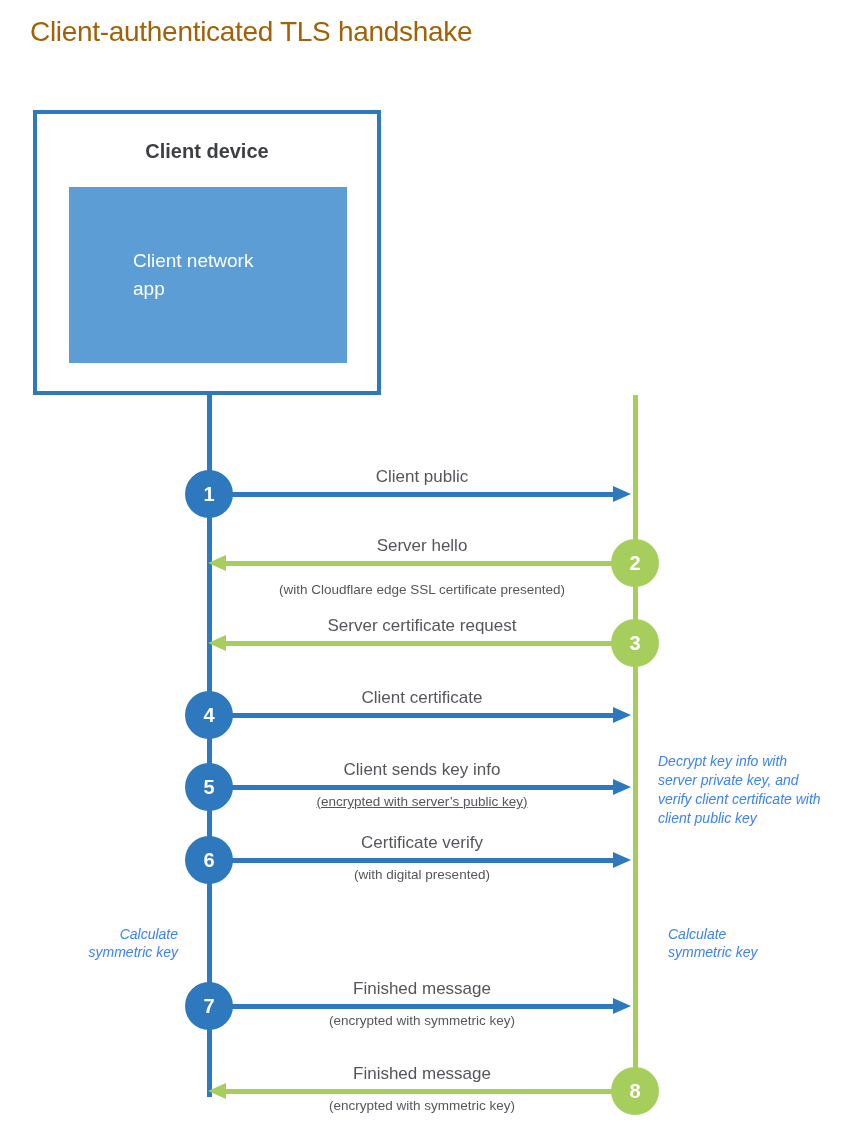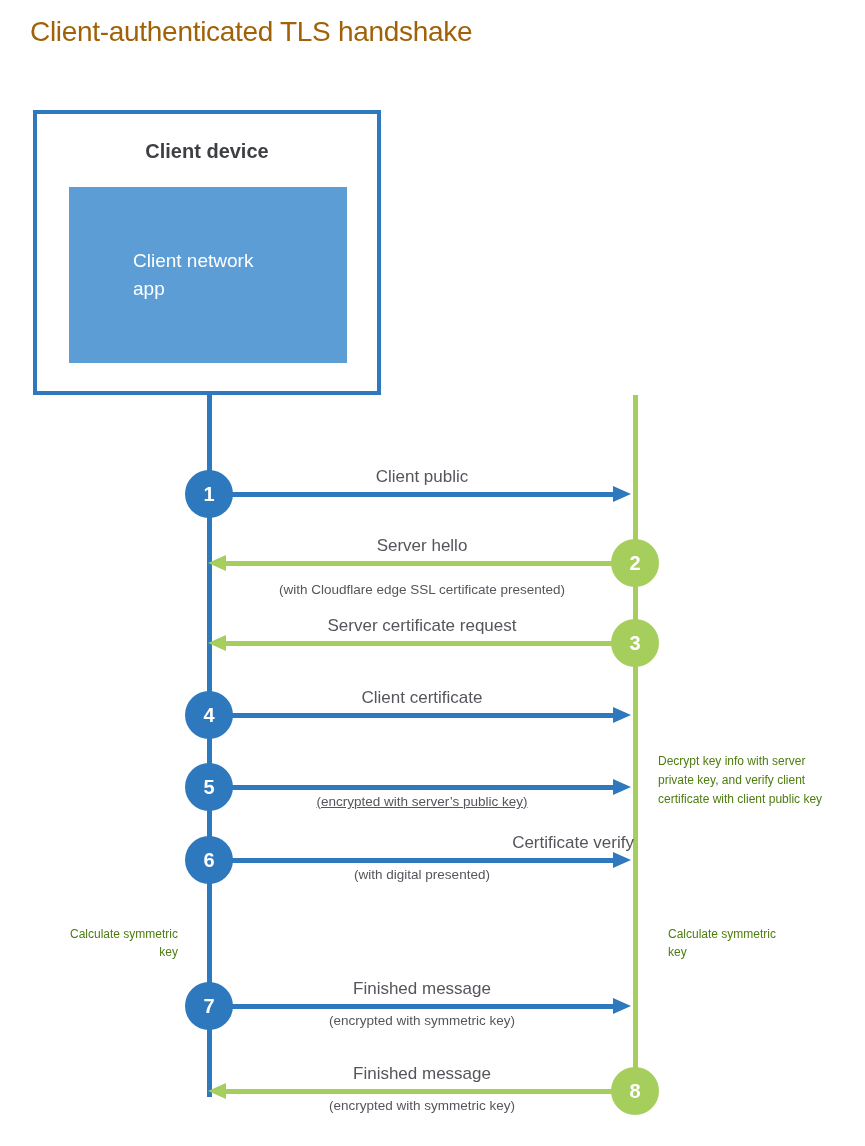--- a/index.html
+++ b/index.html
@@ -53,21 +53,21 @@
 
   .step-label {
     left:210px; width:424px; text-align:center;
     font-size:17px; color:#54565b; z-index:2;
   }
   .step-sub {
     left:210px; width:424px; text-align:center;
     font-size:13.5px; color:#54565b; z-index:2;
   }
 
-  .note { font-size:12px; color:#4d7c0f; line-height:19px; }
+  .note { font-size:14px; color:#3b82f6; line-height:19px;font-style:italic; }
   #note-decrypt { left:658px; top:752px; width:170px; text-align:left; }
   #note-calc-left { left:58px; top:925px; width:120px; text-align:right; line-height:18px; }
   #note-calc-right { left:668px; top:925px; width:120px; text-align:left; line-height:18px; }
 </style>
 </head>
 <body>
 
 <div id="canvas">
 
   <div class="abs" id="diagram-title">Client-authenticated TLS handshake</div>
@@ -97,26 +97,27 @@
   <div class="abs step-label" style="top:616px;">Server certificate request</div>
   <div class="abs head left" style="left:208px; top:635px;"></div>
   <div class="abs shaft green" style="left:226px; top:641px; width:409px;"></div>
   <div class="abs circle green" style="left:611px; top:619px;">3</div>
 
   <div class="abs step-label" style="top:688px;">Client certificate</div>
   <div class="abs shaft blue" style="left:209px; top:713px; width:404px;"></div>
   <div class="abs head right" style="left:613px; top:707px;"></div>
   <div class="abs circle blue" style="left:185px; top:691px;">4</div>
 
+  <div class="abs step-label" style="top:760px;">Client sends key info</div>
   <div class="abs shaft blue" style="left:209px; top:785px; width:404px;"></div>
   <div class="abs head right" style="left:613px; top:779px;"></div>
   <div class="abs step-sub" style="top:794px;text-decoration:underline;">(encrypted with server’s public key)</div>
   <div class="abs circle blue" style="left:185px; top:763px;">5</div>
 
-  <div class="abs step-label" style="top:833px;text-align:right;">Certificate verify</div>
+  <div class="abs step-label" style="top:833px;">Certificate verify</div>
   <div class="abs shaft blue" style="left:209px; top:858px; width:404px;"></div>
   <div class="abs head right" style="left:613px; top:852px;"></div>
   <div class="abs step-sub" style="top:867px;">(with digital presented)</div>
   <div class="abs circle blue" style="left:185px; top:836px;">6</div>
 
   <div class="abs note" id="note-decrypt">Decrypt key info with server private key, and verify client certificate with client public key</div>
   <div class="abs note" id="note-calc-left">Calculate symmetric key</div>
   <div class="abs note" id="note-calc-right">Calculate symmetric key</div>
 
   <div class="abs step-label" style="top:979px;">Finished message</div>

